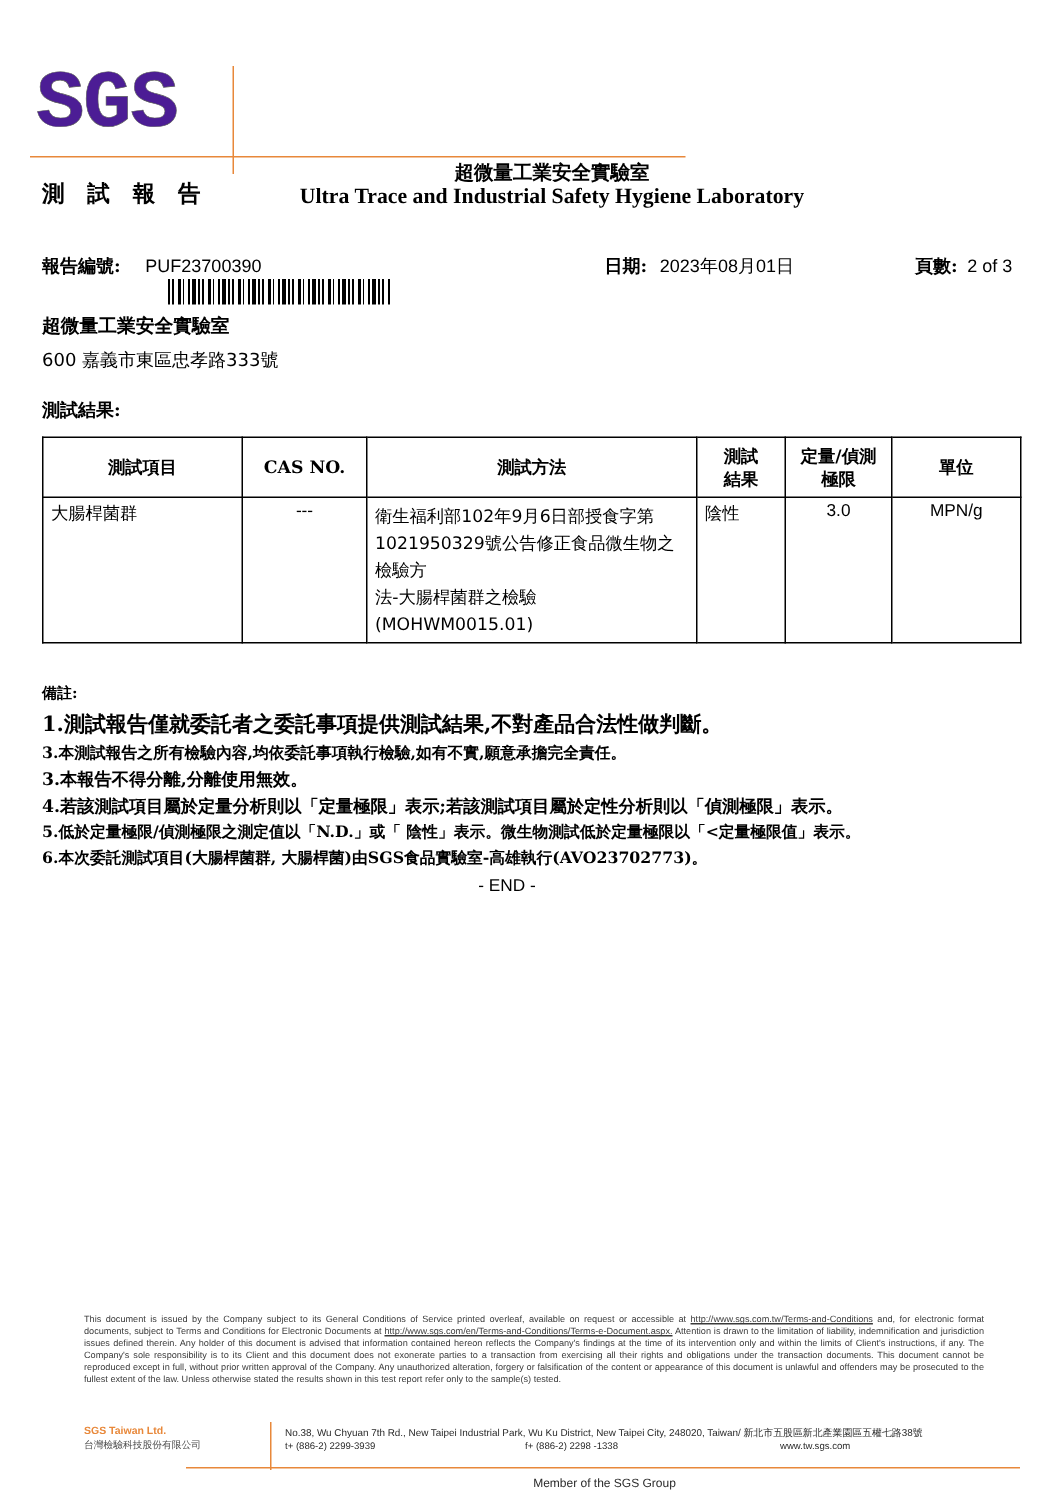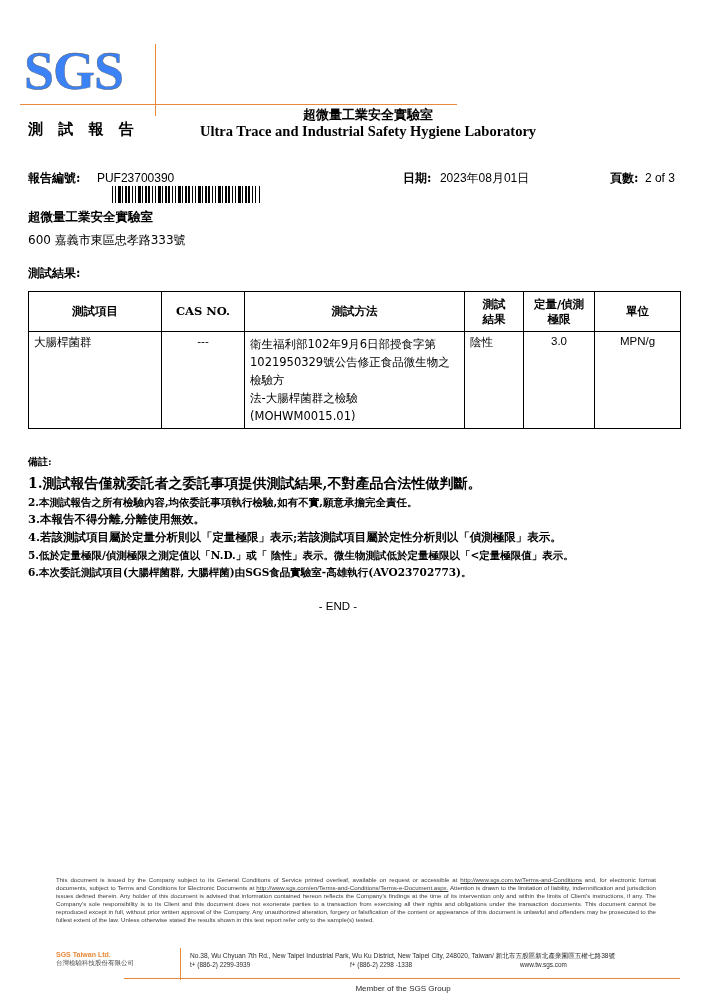--- a/index.html
+++ b/index.html
@@ -18,25 +18,25 @@
 
   
   .logo-block {
     position: absolute;
     left: 24px;
     top: 42px;
     width: 140px;
     height: 62px;
   }
   .logo-text {
-    font-family: Liberation Serif, serif;
+    font-family: Liberation Mono, monospace;
     font-size: 54px;
     font-weight: bold;
     letter-spacing: -1px;
-    color: #3b82f6;
+    color: #4c1d95;
     line-height: 58px;
     -webkit-text-stroke: 0.4px #5a5a5a;
   }
   .rule-orange-h {
     position: absolute;
     left: 20px;
     top: 104px;
     width: 437px;
     height: 1px;
     background: #e8883a;
@@ -216,21 +216,21 @@
   }
   .notes-label { font-size: 10px; font-weight: bold; margin-bottom: 4px; }
   .note { font-weight: bold; margin-bottom: 1px; white-space: nowrap; }
   .note-1 { font-size: 14px; line-height: 20px; }
   .note-sm { font-size: 10.5px; line-height: 16px; }
   .note-md { font-size: 11.5px; line-height: 17px; }
   .end-mark {
     text-align: center;
     font-family: "Liberation Sans", sans-serif;
     font-size: 11.5px;
-    margin-top: 20px;
+    margin-top: 5px;
     width: 620px;
   }
 
   
   .legal {
     position: absolute;
     left: 56px;
     top: 876px;
     width: 600px;
     font-family: "Liberation Sans", sans-serif;
@@ -392,21 +392,21 @@
         <td class="cell-center">陰性</td>
         <td class="cell-num">3.0</td>
         <td class="cell-num">MPN/g</td>
       </tr>
     </tbody>
   </table>
 
   <div class="notes">
     <div class="notes-label">備註:</div>
     <div class="note note-1">1.測試報告僅就委託者之委託事項提供測試結果,不對產品合法性做判斷。</div>
-    <div class="note note-sm">2.本測試報告之所有檢驗內容,均依委託事項執行檢驗,如有不實,願意承擔完全責任。</div>
+    <div class="note note-sm">3.本測試報告之所有檢驗內容,均依委託事項執行檢驗,如有不實,願意承擔完全責任。</div>
     <div class="note note-md">3.本報告不得分離,分離使用無效。</div>
     <div class="note note-md">4.若該測試項目屬於定量分析則以「定量極限」表示;若該測試項目屬於定性分析則以「偵測極限」表示。</div>
     <div class="note note-sm">5.低於定量極限/偵測極限之測定值以「N.D.」或「 陰性」表示。微生物測試低於定量極限以「&lt;定量極限值」表示。</div>
     <div class="note note-sm">6.本次委託測試項目(大腸桿菌群, 大腸桿菌)由SGS食品實驗室-高雄執行(AVO23702773)。</div>
     <div class="end-mark">- END -</div>
   </div>
 
   <div class="legal"><span>This document is issued by the Company subject to its General Conditions of Service printed overleaf, available on request or accessible at </span><span class="u">http://www.sgs.com.tw/Terms-and-Conditions</span><span> and, for electronic format documents, subject to Terms and Conditions for Electronic Documents at </span><span class="u">http://www.sgs.com/en/Terms-and-Conditions/Terms-e-Document.aspx.</span><span> Attention is drawn to the limitation of liability, indemnification and jurisdiction issues defined therein. Any holder of this document is advised that information contained hereon reflects the Company's findings at the time of its intervention only and within the limits of Client's instructions, if any. The Company's sole responsibility is to its Client and this document does not exonerate parties to a transaction from exercising all their rights and obligations under the transaction documents. This document cannot be reproduced except in full, without prior written approval of the Company. Any unauthorized alteration, forgery or falsification of the content or appearance of this document is unlawful and offenders may be prosecuted to the fullest extent of the law. Unless otherwise stated the results shown in this test report refer only to the sample(s) tested.</span></div>
 
   <div class="foot">

